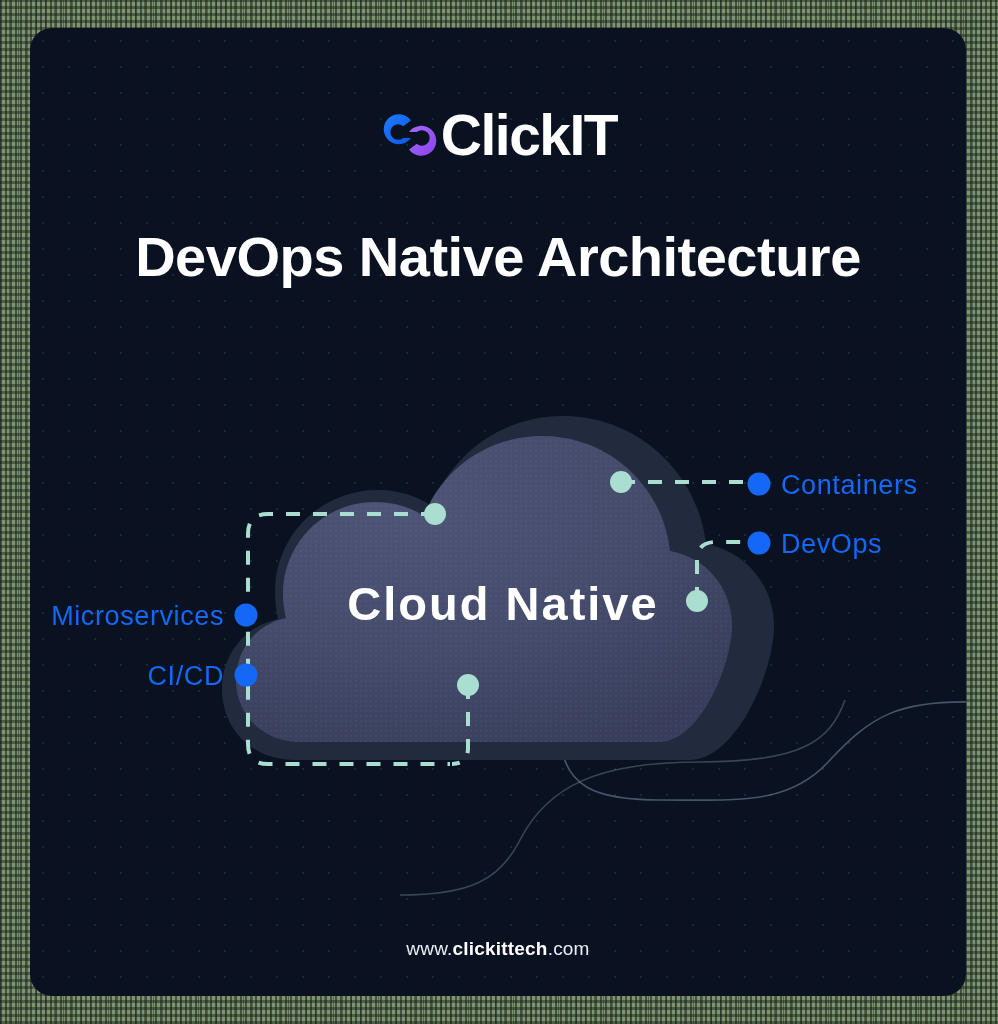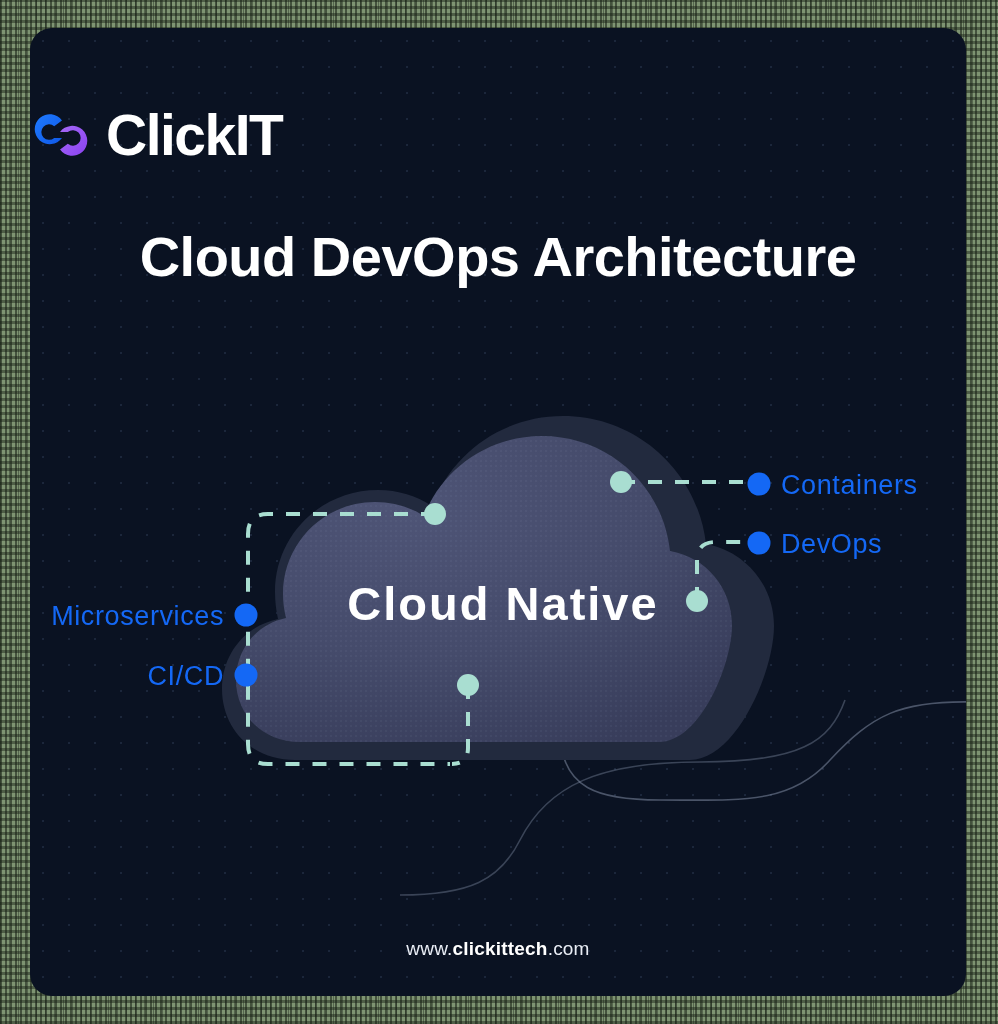--- a/index.html
+++ b/index.html
@@ -46,21 +46,21 @@
     pointer-events: none;
   }
 
   
   #logo-row {
     position: absolute;
     left: 0; right: 0;
     top: 76px;
     display: flex;
     align-items: center;
-    gap: 14px;
+    justify-content: center;
   }
   #logo-mark { width: 62px; height: 62px; display: block; }
   #logo-word {
     font-size: 57px;
     font-weight: 700;
     color: #ffffff;
     letter-spacing: -1.5px;
     line-height: 1;
     white-space: nowrap;
   }
@@ -135,21 +135,21 @@
           <stop offset="0%" stop-color="#a469f8"></stop>
           <stop offset="100%" stop-color="#8b42f0"></stop>
         </linearGradient>
       </defs>
       <path d="M36 15 A15.5 15.5 0 1 0 36 33 L28 33 A8 8 0 1 1 28 21 Z" transform="translate(-3,2)" fill="url(#gblue)"></path>
       <path d="M28 49 A15.5 15.5 0 1 0 28 31 L36 31 A8 8 0 1 1 36 43 Z" transform="translate(3,-2)" fill="url(#gpurp)"></path>
     </svg>
     <div id="logo-word">ClickIT</div>
   </div>
 
-  <div id="page-title">Cloud DevOps Architecture</div>
+  <div id="page-title">DevOps Native Architecture</div>
 
   <svg id="diagram" viewBox="0 0 998 1024">
     <defs>
       <radialGradient id="cloudInner" cx="35%" cy="25%" r="85%">
         <stop offset="0%" stop-color="#4e5476"></stop>
         <stop offset="55%" stop-color="#454b6b"></stop>
         <stop offset="100%" stop-color="#383d5b"></stop>
       </radialGradient>
       <pattern id="dotTex" width="5" height="5" patternUnits="userSpaceOnUse">
         <circle cx="1" cy="1" r="0.7" fill="rgba(190,200,225,.13)"></circle>

